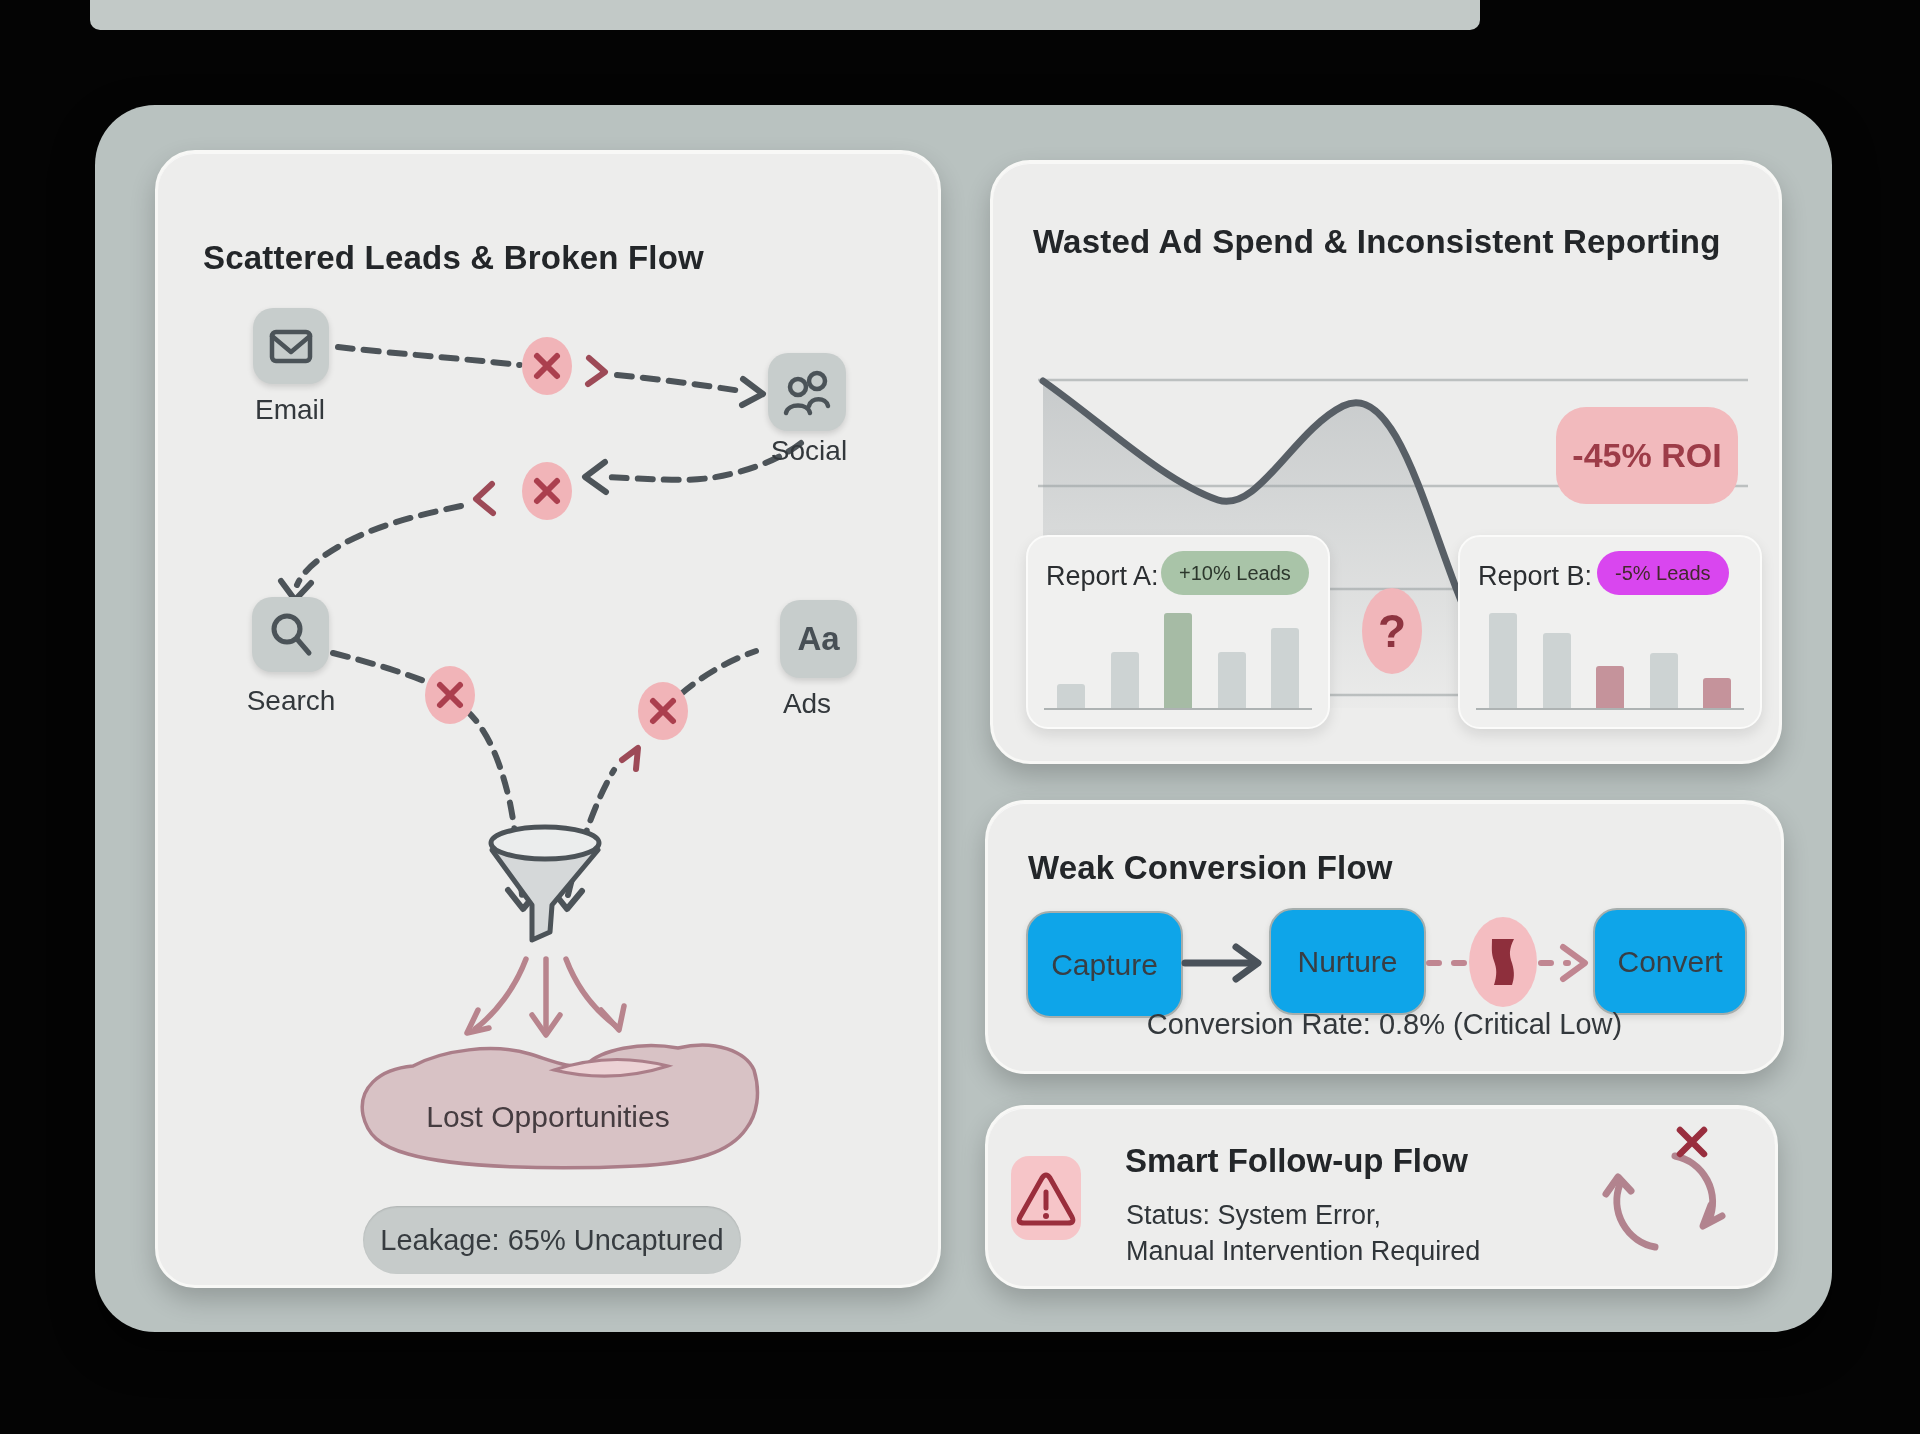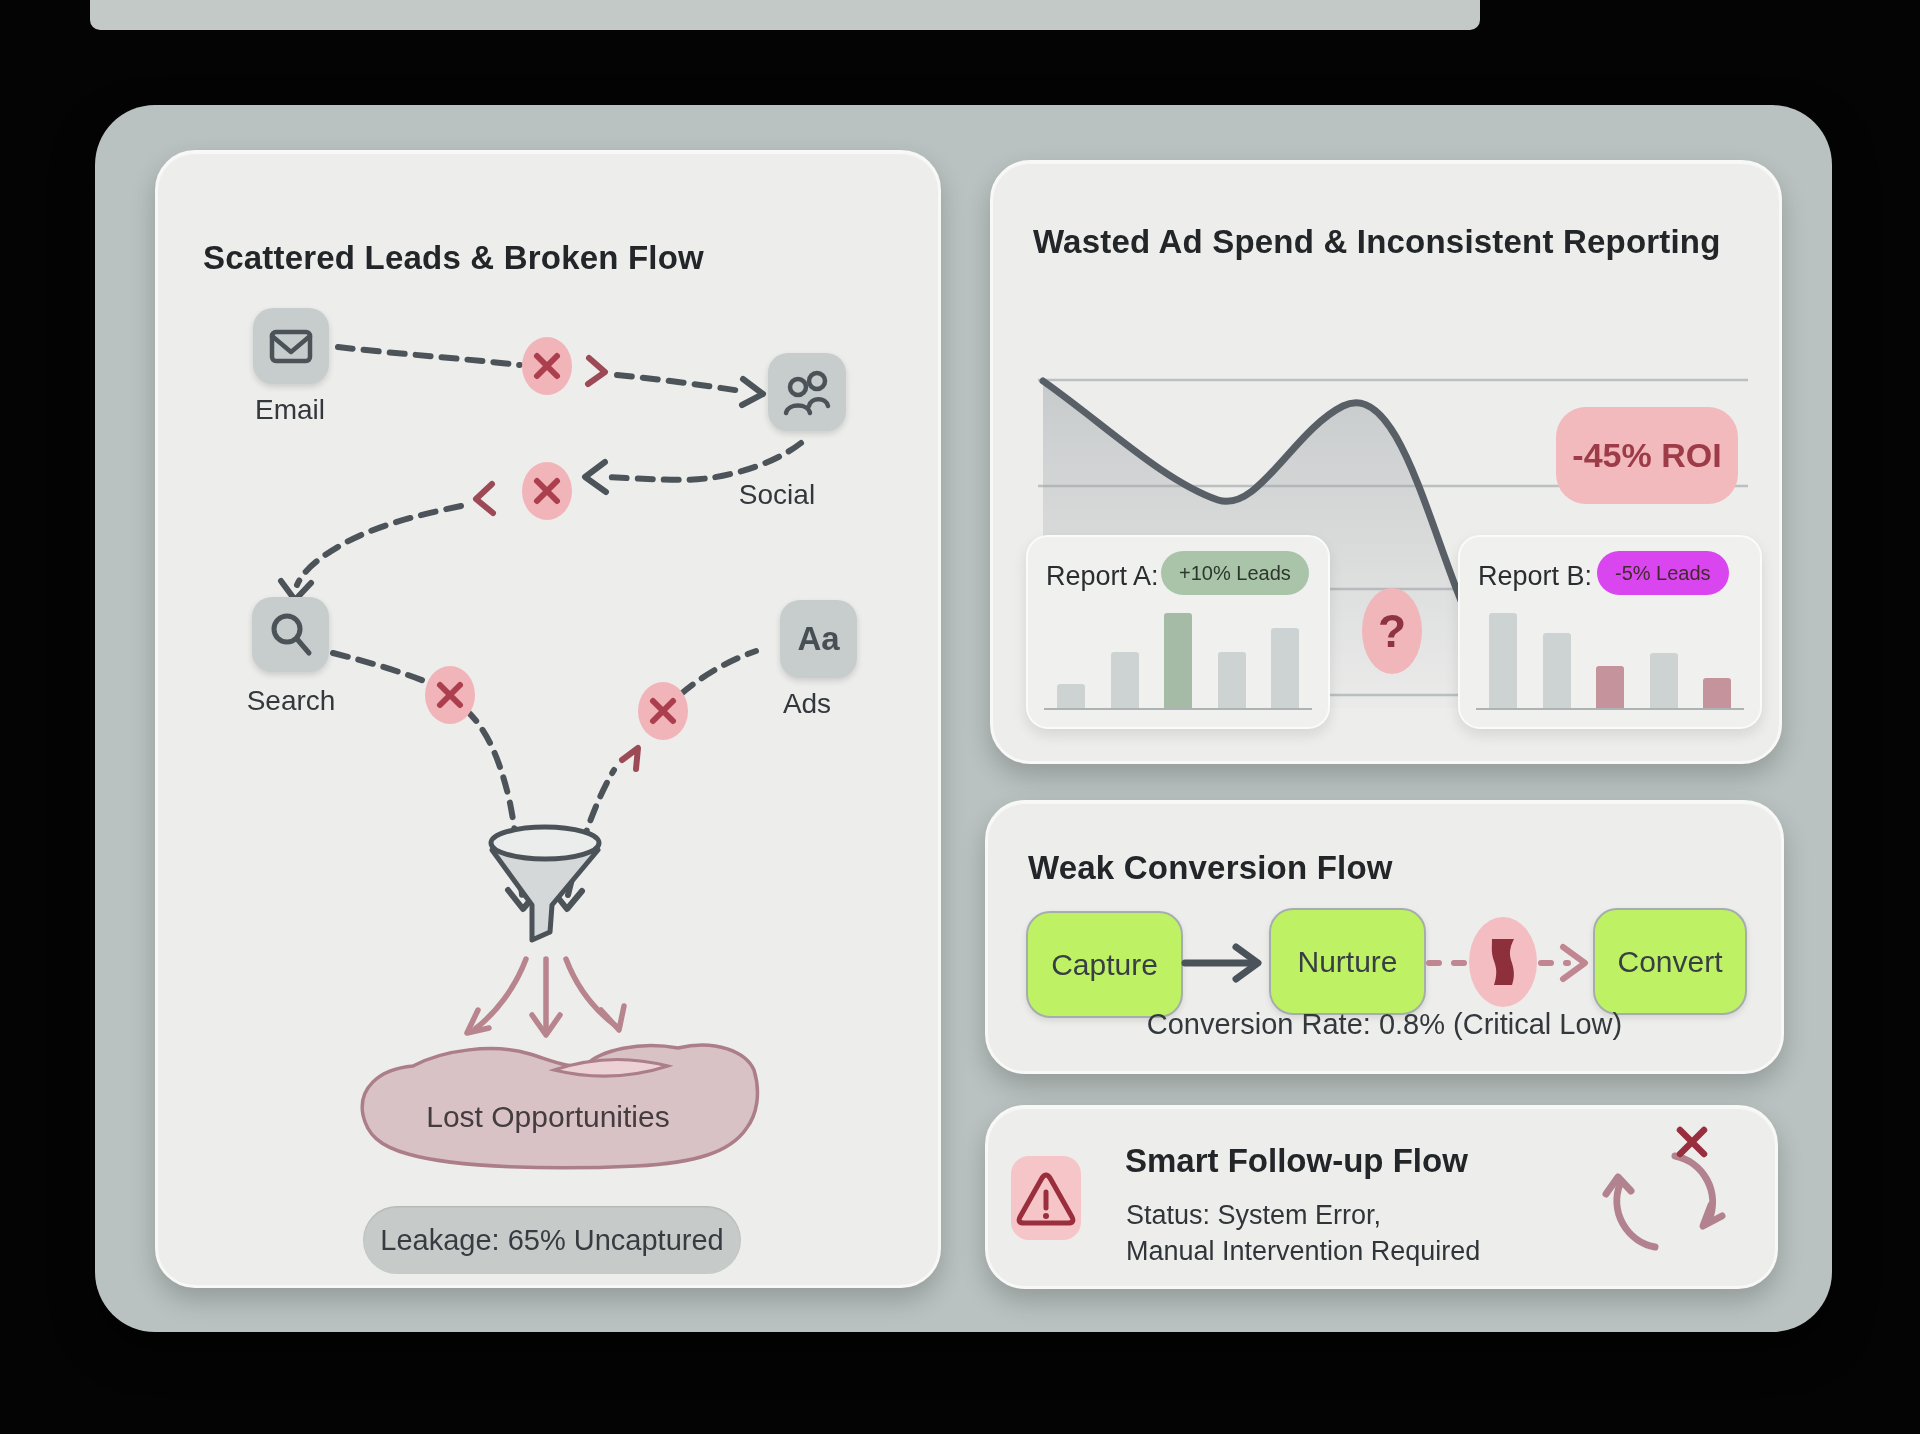--- a/index.html
+++ b/index.html
@@ -22,21 +22,21 @@
   .roi-badge{position:absolute;left:563px;top:244px;width:182px;height:97px;background:#f2babd;border-radius:30px;display:flex;align-items:center;justify-content:center;font-size:34px;font-weight:600;color:#9d3c48;}
   .report-card{position:absolute;top:372px;width:300px;height:190px;background:#f0f0ef;border:2px solid #fbfbfa;border-radius:22px;box-shadow:0 6px 14px rgba(0,0,0,.10);}
   .card-a{left:33px;} .card-b{left:465px;}
   .report-title{position:absolute;left:18px;top:24px;font-size:27px;color:#2b2e31;white-space:nowrap;}
   .report-badge{position:absolute;top:14px;height:44px;border-radius:22px;display:flex;align-items:center;justify-content:center;font-size:20px;padding:0 18px;white-space:nowrap;}
   .badge-pos{left:133px;background:#a9c4a8;color:#2c372c;}
   .badge-neg{left:137px;background:#d946ef;color:#43292d;}
   .baseline{position:absolute;left:16px;top:171px;width:268px;height:2px;background:#aeb3b3;}
   .bar{position:absolute;bottom:19px;width:28px;border-radius:3px 3px 0 0;}
   .q-badge{position:absolute;left:369px;top:425px;width:60px;height:86px;background:#f1b6ba;border-radius:50%;display:flex;align-items:center;justify-content:center;font-size:46px;font-weight:700;color:#8e3440;}
-  .pill{position:absolute;height:103px;background:#bef264;border:2.5px solid #a5aead;border-radius:24px;display:flex;align-items:center;justify-content:center;font-size:30px;color:#383e44;box-shadow:0 3px 6px rgba(0,0,0,.10);}
+  .pill{position:absolute;height:103px;background:#0ea5e9;border:2.5px solid #a5aead;border-radius:24px;display:flex;align-items:center;justify-content:center;font-size:30px;color:#383e44;box-shadow:0 3px 6px rgba(0,0,0,.10);}
   .pill-capture{left:38px;top:108px;width:153px;}
   .pill-nurture{left:281px;top:105px;width:153px;}
   .pill-convert{left:605px;top:105px;width:150px;}
   .conv-caption{position:absolute;left:0;top:205px;width:100%;text-align:center;font-size:29px;color:#33383c;}
   .warn-tile{position:absolute;left:23px;top:48px;width:70px;height:84px;background:#f6c5c8;border-radius:18px;display:flex;align-items:center;justify-content:center;}
   .fu-title{position:absolute;left:137px;top:34px;font-size:33px;font-weight:700;color:#232629;white-space:nowrap;}
   .fu-line1{position:absolute;left:138px;top:92px;font-size:27px;color:#303539;white-space:nowrap;}
   .fu-line2{position:absolute;left:138px;top:128px;font-size:27px;color:#303539;white-space:nowrap;}
 </style>
 </head>
@@ -115,21 +115,21 @@
     <div class="node-label" style="left:62px;top:241px;">Email</div>
 
     <div class="node-tile" style="left:610px;top:200px;width:78px;height:78px;">
       <svg width="78" height="78" viewBox="0 0 78 78">
         <circle cx="49" cy="28" r="8" fill="none" stroke="#4b5358" stroke-width="4.5"></circle>
         <path d="M41,53 C43,44 58,44 60,53" fill="none" stroke="#4b5358" stroke-width="4.5" stroke-linecap="round"></path>
         <circle cx="30" cy="34" r="8" fill="none" stroke="#4b5358" stroke-width="4.5"></circle>
         <path d="M18,60 C20,50 40,50 42,60" fill="none" stroke="#4b5358" stroke-width="4.5" stroke-linecap="round"></path>
       </svg>
     </div>
-    <div class="node-label" style="left:549px;top:282px;margin-top:44px;">Social</div>
+    <div class="node-label" style="left:581px;top:282px;">Social</div>
 
     <div class="node-tile" style="left:94px;top:444px;width:77px;height:75px;">
       <svg width="77" height="75" viewBox="0 0 77 75">
         <circle cx="35" cy="32" r="13" fill="none" stroke="#4b5358" stroke-width="5"></circle>
         <path d="M45,42 L57,56" stroke="#4b5358" stroke-width="5" stroke-linecap="round"></path>
       </svg>
     </div>
     <div class="node-label" style="left:63px;top:532px;">Search</div>
 
     <div class="node-tile" style="left:622px;top:447px;width:77px;height:78px;">

